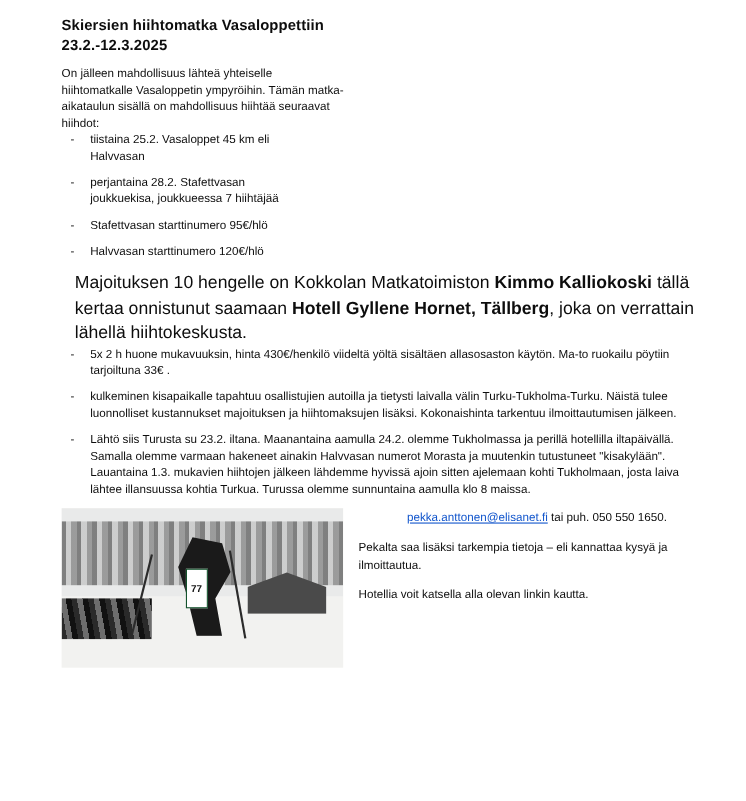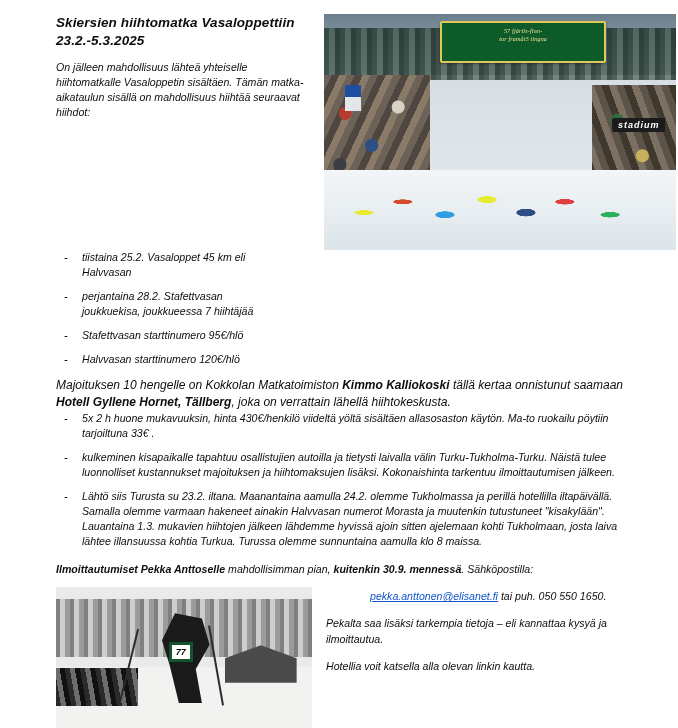--- a/index.html
+++ b/index.html
@@ -14,21 +14,20 @@
     font-size: 10.5px;
     color: #0d0d0d;
     overflow: hidden;
   }
   .page {
     position: relative;
     width: 678px;
     height: 728px;
     box-sizing: border-box;
     padding: 14px 22px 0 56px;
-    font-style: italic;
   }
 
   
   .header-row {
     display: flex;
     align-items: flex-start;
     gap: 10px;
   }
   .header-left {
     width: 258px;
@@ -161,23 +160,23 @@
 
   .fee-list {
     margin-left: 30px;
     width: 240px;
     margin-top: 18px;
   }
   .fee-list li { margin-bottom: 6px; }
 
   
   .para {
-    margin: 10px 0 0 0;
-    line-height: 1.42;
-    font-size: 12px;
+    margin: 10px 0 0 12px;
+    line-height: 1.42;
+    font-size: 16px;
   }
   .para b { font-weight: bold; }
 
   .main-list {
     margin-top: 8px;
     margin-left: 30px;
     width: 570px;
   }
   .main-list > li { margin-bottom: 7px; }
   .no-dash {
@@ -226,22 +225,22 @@
   }
   .sk-body {
     position:absolute; left:36%; top:18%; width:30%; height:62%;
     background:#1a1a1a;
     clip-path: polygon(35% 0, 70% 6%, 80% 35%, 62% 62%, 70% 100%, 40% 100%, 28% 58%, 18% 30%);
   }
   .sk-bib {
     position:absolute; left:44%; top:38%;
     background:#fff; color:#111;
     font-size: 9px; font-weight: bold;
-    padding: 2px 4px;
-    border: 3px solid #14532d;
+    padding: 12px 4px;
+    border: 1px solid #14532d;
     font-family: "Liberation Sans", sans-serif;
   }
   .sk-pole {
     position:absolute; background:#2b2b2b;
   }
   .sk-pole.a { left:28%; top:28%; width:2px; height:52%; transform: rotate(14deg); }
   .sk-pole.b { left:62%; top:26%; width:2px; height:56%; transform: rotate(-10deg); }
 
   .bottom-text {
     flex: 1;
@@ -258,41 +257,25 @@
 </style>
 </head>
 <body>
 
 <div class="page">
 
   <div class="header-row">
     <div class="header-left">
       <h1 class="title">
         <span>Skiersien hiihtomatka Vasaloppettiin</span><br>
-        <span>23.2.-5.3.2025</span>
+        <span>23.2.-12.3.2025</span>
       </h1>
-      <p class="intro">On jälleen mahdollisuus lähteä yhteiselle hiihtomatkalle Vasaloppetin sisältäen. Tämän matka-aikataulun sisällä on mahdollisuus hiihtää seuraavat hiihdot:</p>
+      <p class="intro">On jälleen mahdollisuus lähteä yhteiselle hiihtomatkalle Vasaloppetin ympyröihin. Tämän matka-aikataulun sisällä on mahdollisuus hiihtää seuraavat hiihdot:</p>
     </div>
 
-    <div class="photo">
-      <div class="ph-sky"></div>
-      <div class="ph-trees"></div>
-      <div class="ph-banner">
-        <div class="bn-text">
-          <span>57 fjärils-finn-</span><br>
-          <span>tur framåt5 tingna</span>
-        </div>
-      </div>
-      <div class="ph-crowd-left"></div>
-      <div class="ph-crowd-right"></div>
-      <div class="ph-flag"></div>
-      <div class="ph-track"></div>
-      <div class="ph-skiers"></div>
-      <div class="ph-stadium">stadium</div>
-    </div>
   </div>
 
   <ul class="dashlist bullets-top">
     <li>tiistaina 25.2. Vasaloppet 45 km eli Halvvasan</li>
     <li>perjantaina 28.2. Stafettvasan joukkuekisa, joukkueessa 7 hiihtäjää</li>
   </ul>
 
   <ul class="dashlist fee-list">
     <li>Stafettvasan starttinumero 95€/hlö</li>
     <li>Halvvasan starttinumero 120€/hlö</li>
@@ -301,23 +284,20 @@
   <p class="para">
     <span>Majoituksen 10 hengelle on Kokkolan Matkatoimiston </span><b>Kimmo Kalliokoski</b><span> tällä kertaa onnistunut saamaan </span><b>Hotell Gyllene Hornet, Tällberg</b><span>, joka on verrattain lähellä hiihtokeskusta.</span>
   </p>
 
   <ul class="dashlist main-list">
     <li>5x 2 h huone mukavuuksin, hinta 430€/henkilö viideltä yöltä sisältäen allasosaston käytön. Ma-to ruokailu pöytiin tarjoiltuna 33€ .</li>
     <li>kulkeminen kisapaikalle tapahtuu osallistujien autoilla ja tietysti laivalla välin Turku-Tukholma-Turku. Näistä tulee luonnolliset kustannukset majoituksen ja hiihtomaksujen lisäksi. Kokonaishinta tarkentuu ilmoittautumisen jälkeen.</li>
     <li>Lähtö siis Turusta su 23.2. iltana. Maanantaina aamulla 24.2. olemme Tukholmassa ja perillä hotellilla iltapäivällä. Samalla olemme varmaan hakeneet ainakin Halvvasan numerot Morasta ja muutenkin tutustuneet "kisakylään". Lauantaina 1.3. mukavien hiihtojen jälkeen lähdemme hyvissä ajoin sitten ajelemaan kohti Tukholmaan, josta laiva lähtee illansuussa kohtia Turkua. Turussa olemme sunnuntaina aamulla klo 8 maissa.</li>
   </ul>
 
-  <p class="signup">
-    <b>Ilmoittautumiset Pekka Anttoselle</b><span> mahdollisimman pian, </span><b>kuitenkin 30.9. mennessä</b><span>. Sähköpostilla:</span>
-  </p>
 
   <div class="bottom">
     <div class="skier-photo">
       <div class="sk-sky"></div>
       <div class="sk-trees"></div>
       <div class="sk-house"></div>
 
       <div class="sk-crowd"></div>
       <div class="sk-pole a"></div>
       <div class="sk-pole b"></div>

